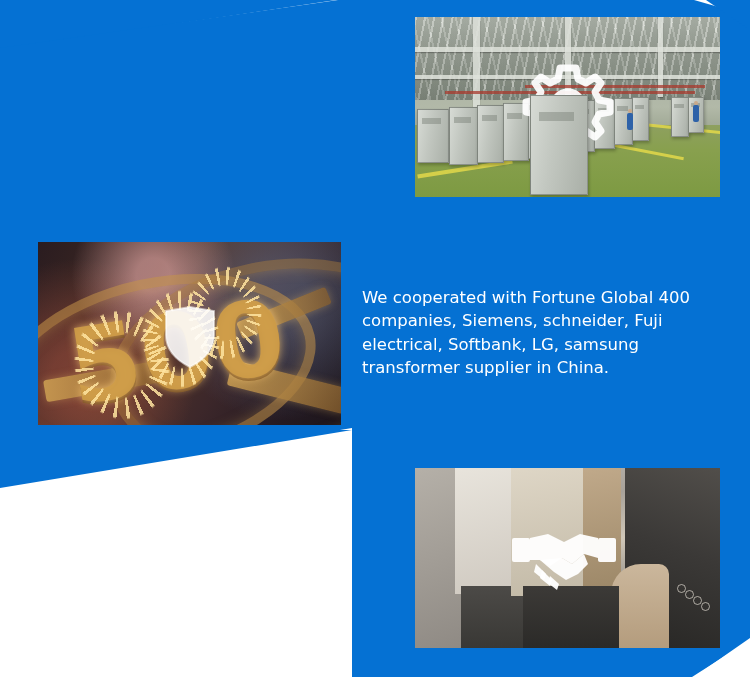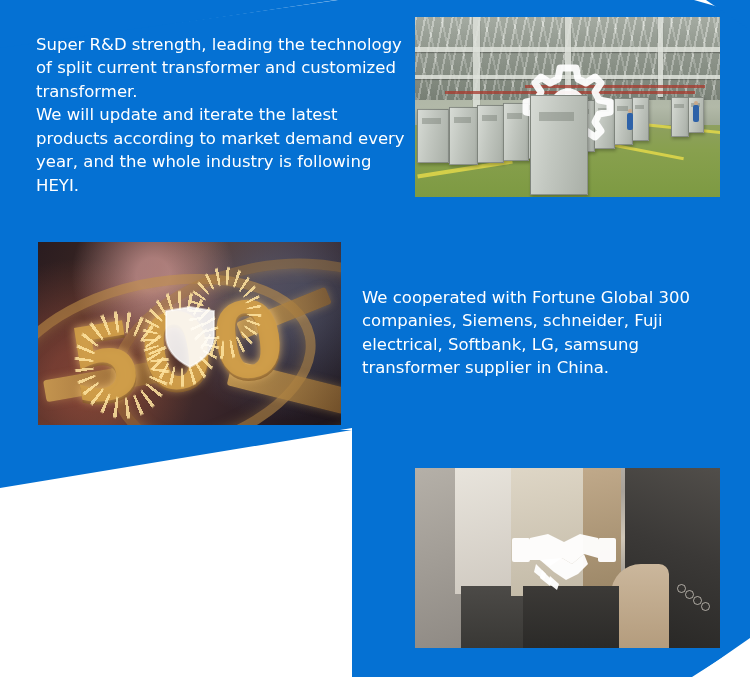--- a/index.html
+++ b/index.html
@@ -198,43 +198,41 @@
     <div class="worker" style="left:278px;top:88px;"></div>
 
     <svg class="overlay-icon" width="100" height="100" viewBox="0 0 100 100">
       <g fill="none" stroke="#ffffff" stroke-opacity="0.93" stroke-width="7" stroke-linejoin="round">
         <path d="M50 11 L58 11 L60 22 L68 26 L77 20 L83 26 L77 35 L81 43 L92 45 L92 55 L81 57 L77 65 L83 74 L77 80 L68 74 L60 78 L58 89 L42 89 L40 78 L32 74 L23 80 L17 74 L23 65 L19 57 L8 55 L8 45 L19 43 L23 35 L17 26 L23 20 L32 26 L40 22 L42 11 Z"></path>
         <circle cx="50" cy="50" r="15"></circle>
       </g>
     </svg>
   </div>
 
-  <div class="textblock t-light" style="left:36px;top:33px;width:372px;">Super R&amp;D strength, leading the technology of split current transformer and customized transformer.
-We will update and iterate the latest products according to market demand every year, and the whole industry is following HEYI.</div>
 
   <div class="photo bokeh-base" style="left:38px;top:242px;width:303px;height:183px;">
 
     <div class="ringtrack" style="left:-40px;top:36px;width:300px;height:160px;"></div>
     <div class="ringtrack" style="left:70px;top:20px;width:300px;height:178px;border-color:rgba(176,128,60,.42);"></div>
 
     <div class="bar-gold" style="left:6px;top:128px;width:120px;height:22px;transform:rotate(-10deg);"></div>
     <div class="bar-gold" style="left:190px;top:132px;width:120px;height:26px;transform:rotate(14deg);"></div>
     <div class="bar-gold" style="left:198px;top:62px;width:96px;height:18px;transform:rotate(-22deg);"></div>
 
     <div class="glyph" style="left:30px;top:58px;font-size:104px;transform:rotate(-9deg);">500</div>
     <div class="dotring" style="left:36px;top:68px;width:96px;height:110px;transform:rotate(-9deg);"></div>
     <div class="dotring" style="left:104px;top:48px;width:78px;height:98px;transform:rotate(-4deg);"></div>
     <div class="dotring" style="left:150px;top:24px;width:74px;height:94px;transform:rotate(2deg);"></div>
 
     <svg class="overlay-icon" width="56" height="64" viewBox="0 0 56 64" style="left:50%;top:52%;">
       <path d="M4 6 L28 2 L52 6 L52 30 C52 46 40 56 28 62 C16 56 4 46 4 30 Z" fill="#ffffff" fill-opacity="0.88" stroke="#ffffff" stroke-opacity="0.55" stroke-width="2"></path>
     </svg>
   </div>
 
-  <div class="textblock t-light" style="left:362px;top:286px;width:378px;">We cooperated with Fortune Global 300 companies, Siemens, schneider,  Fuji electrical, Softbank, LG, samsung transformer  supplier in China.</div>
+  <div class="textblock t-light" style="left:362px;top:286px;width:378px;">We cooperated with Fortune Global 400 companies, Siemens, schneider,  Fuji electrical, Softbank, LG, samsung transformer  supplier in China.</div>
 
   <div class="photo hands-base" style="left:415px;top:468px;width:305px;height:180px;">
 
     <div class="suit" style="left:0;top:0;width:46px;height:180px;background:linear-gradient(160deg,#b5b0a8,#8f8a84);"></div>
     <div class="suit" style="left:40px;top:0;width:62px;height:126px;background:linear-gradient(165deg,#e8e4dc,#cfc9c0);"></div>
     <div class="suit" style="left:46px;top:118px;width:64px;height:62px;background:linear-gradient(#4c4a47,#393835);"></div>
 
     <div class="suit" style="left:96px;top:0;width:78px;height:128px;background:linear-gradient(170deg,#ded6c6,#c2b9a6);"></div>
     <div class="suit" style="left:168px;top:0;width:38px;height:120px;background:linear-gradient(170deg,#c0a98a,#9d8868);"></div>
 

